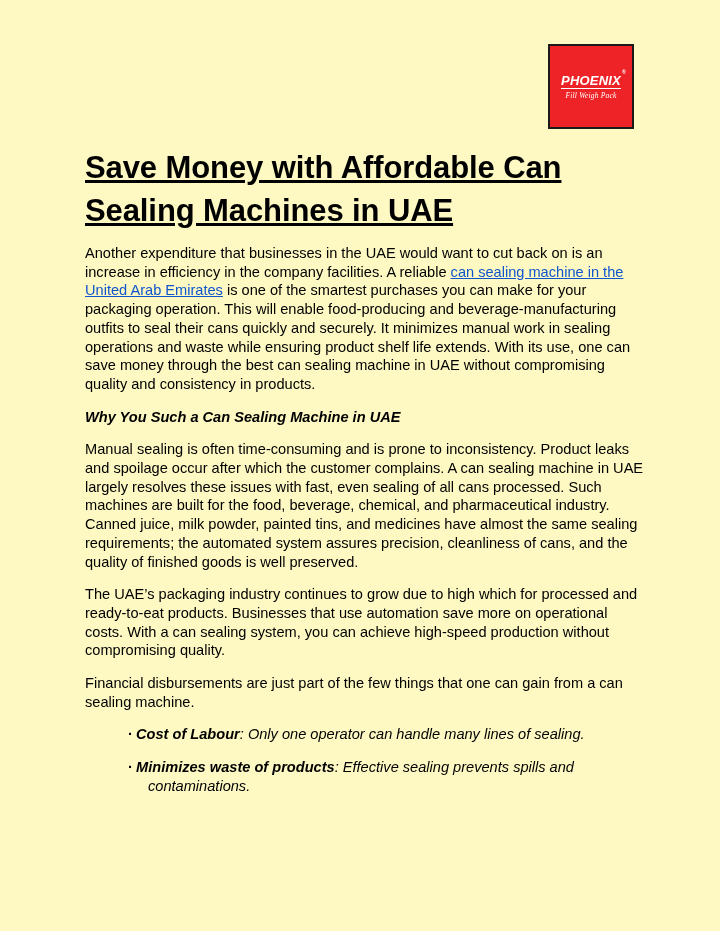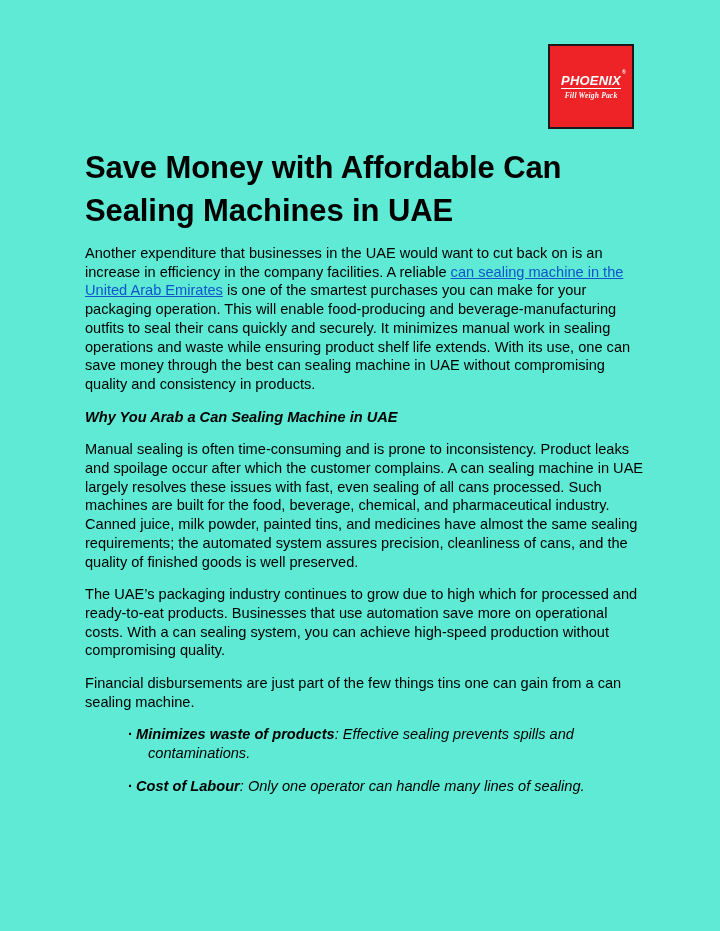--- a/index.html
+++ b/index.html
@@ -13,21 +13,21 @@
       position: relative;
       overflow: hidden;
       font-family: "Liberation Sans", sans-serif;
       color: #000000;
     }
     .page {
       position: absolute;
       left: 0; top: 0;
       width: 720px;
       height: 931px;
-      background: #5eead4;
+      background: #fef9c3;
     }
     
     .logo {
       position: absolute;
       left: 548px;
       top: 44px;
       width: 82px;
       height: 81px;
       background: #ee2327;
       border: 2px solid #1a1a1a;
@@ -53,21 +53,21 @@
       position: absolute;
       right: -5px;
       top: -4px;
       font-size: 5px;
       font-style: normal;
       line-height: 5px;
     }
     .logo-tagline {
       font-family: "Liberation Serif", serif;
       font-style: italic;
-      font-weight: bold;
+      font-weight: normal;
       font-size: 7.5px;
       color: #ffffff;
       margin-top: 3px;
       line-height: 8px;
       letter-spacing: 0.2px;
     }
     
     .content {
       position: absolute;
       left: 85px;
@@ -75,20 +75,21 @@
       width: 560px;
     }
     h1.title {
       margin: 0;
       font-family: "Liberation Sans", sans-serif;
       font-weight: bold;
       font-size: 31px;
       line-height: 43px;
       color: #000000;
       letter-spacing: -0.1px;
+      text-decoration: underline;
     }
     p {
       margin: 0;
     }
     .body-text {
       font-family: "Liberation Sans", sans-serif;
       font-size: 14.6px;
       line-height: 18.7px;
       color: #000000;
     }
@@ -141,28 +142,28 @@
       <span>PHOENIX</span><span class="logo-reg">®</span>
     </div>
     <div class="logo-tagline">Fill Weigh Pack</div>
   </div>
 
   <div class="content">
     <h1 class="title">Save Money with Affordable Can Sealing Machines in UAE</h1>
 
     <p class="body-text intro"><span>Another expenditure that businesses in the UAE would want to cut back on is an increase in efficiency in the company facilities. A reliable </span><a class="link">can sealing machine in the United Arab Emirates</a><span> is one of the smartest purchases you can make for your packaging operation. This will enable food-producing and beverage-manufacturing outfits to seal their cans quickly and securely. It minimizes manual work in sealing operations and waste while ensuring product shelf life extends. With its use, one can save money through the best can sealing machine in UAE without compromising quality and consistency in products.</span></p>
 
-    <p class="subhead gap-sm">Why You Arab a Can Sealing Machine in UAE</p>
+    <p class="subhead gap-sm">Why You Such a Can Sealing Machine in UAE</p>
 
     <p class="body-text gap-sm">Manual sealing is often time-consuming and is prone to inconsistency. Product leaks and spoilage occur after which the customer complains. A can sealing machine in UAE largely resolves these issues with fast, even sealing of all cans processed. Such machines are built for the food, beverage, chemical, and pharmaceutical industry. Canned juice, milk powder, painted tins, and medicines have almost the same sealing requirements; the automated system assures precision, cleanliness of cans, and the quality of finished goods is well preserved.</p>
 
     <p class="body-text gap-sm">The UAE’s packaging industry continues to grow due to high which for processed and ready-to-eat products. Businesses that use automation save more on operational costs. With a can sealing system, you can achieve high-speed production without compromising quality.</p>
 
 
-    <p class="body-text gap-sm">Financial disbursements are just part of the few things tins one can gain from a can sealing machine.</p>
+    <p class="body-text gap-sm">Financial disbursements are just part of the few things that one can gain from a can sealing machine.</p>
 
     <div class="bullets">
+      <div class="bullet"><span class="dot">·</span><b>Cost of Labour</b><span>: Only one operator can handle many lines of sealing.</span></div>
       <div class="bullet"><span class="dot">·</span><b>Minimizes waste of products</b><span>: Effective sealing prevents spills and contaminations.</span></div>
-      <div class="bullet"><span class="dot">·</span><b>Cost of Labour</b><span>: Only one operator can handle many lines of sealing.</span></div>
     </div>
   </div>
 
 </div>
 
 </body></html>

